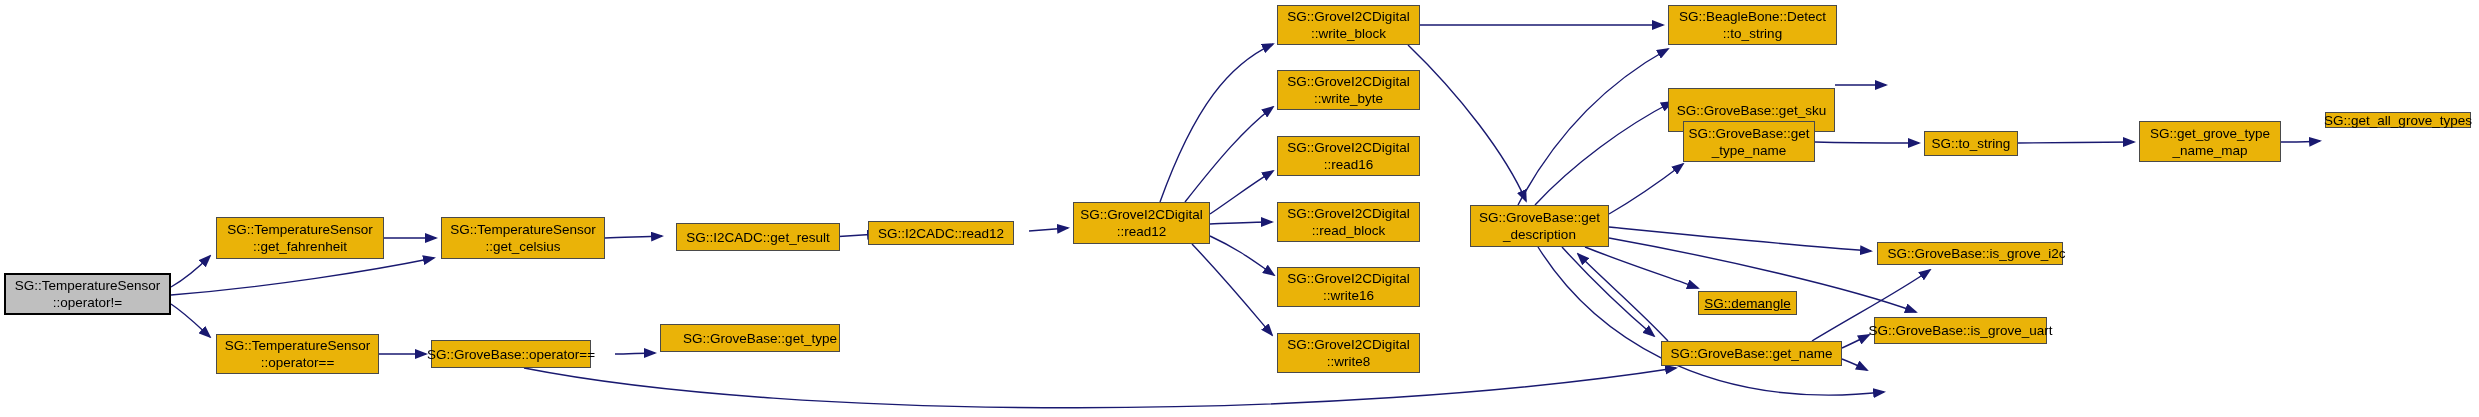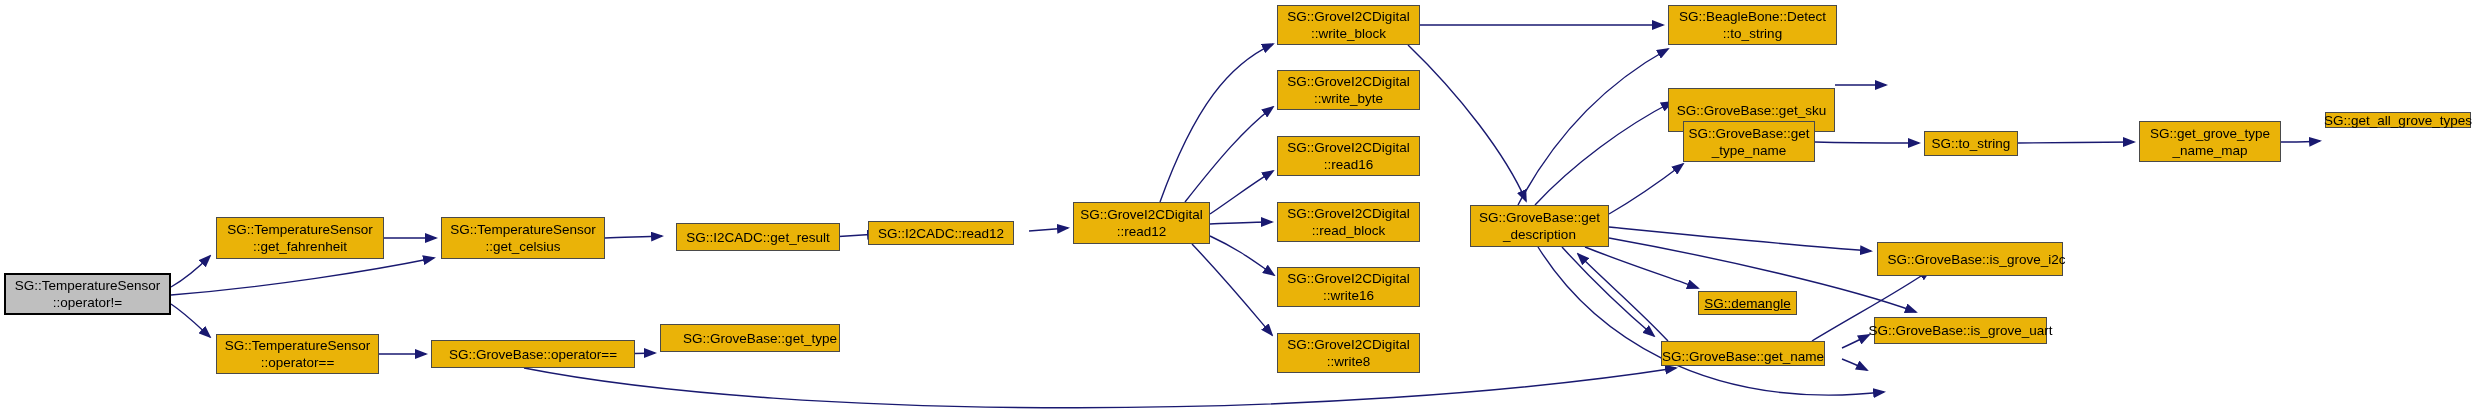--- a/index.html
+++ b/index.html
@@ -93,21 +93,21 @@
       <span>::get_fahrenheit</span>
     </div>
     <div class="node" style="left: 216px; top: 334px; width: 163px; height: 40px;">
       <span>SG::TemperatureSensor</span>
       <span>::operator==</span>
     </div>
     <div class="node" style="left: 441px; top: 217px; width: 164px; height: 42px;">
       <span>SG::TemperatureSensor</span>
       <span>::get_celsius</span>
     </div>
-    <div class="node" style="left: 431px; top: 340px; width: 204px; height: 28px;">
+    <div class="node" style="left: 431px; top: 340px; width: 160px; height: 28px;">
       <span>SG::GroveBase::operator==</span>
     </div>
     <div class="node" style="left: 667px; top: 223px; width: 164px; height: 28px; margin-left: 9px;">
       <span>SG::I2CADC::get_result</span>
     </div>
     <div class="node" style="left: 660px; top: 324px; width: 180px; height: 28px; padding-left: 20px;">
       <span>SG::GroveBase::get_type</span>
     </div>
     <div class="node" style="left: 860px; top: 221px; width: 146px; height: 24px; margin-left: 8px;">
       <span>SG::I2CADC::read12</span>
@@ -151,27 +151,27 @@
     <div class="node" style="left: 1668px; top: 88px; width: 167px; height: 44px;">
       <span>SG::GroveBase::get_sku</span>
     </div>
     <div class="node" style="left: 1683px; top: 121px; width: 132px; height: 41px;">
       <span>SG::GroveBase::get</span>
       <span>_type_name</span>
     </div>
     <div class="node" style="left: 1698px; top: 291px; width: 99px; height: 24px; text-decoration: underline;">
       <span>SG::demangle</span>
     </div>
-    <div class="node" style="left: 1661px; top: 341px; width: 164px; height: 25px; justify-content: flex-end;">
+    <div class="node" style="left: 1661px; top: 341px; width: 181px; height: 25px;">
       <span>SG::GroveBase::get_name</span>
     </div>
     <div class="node" style="left: 1924px; top: 131px; width: 94px; height: 25px; align-items: center;">
       <span>SG::to_string</span>
     </div>
-    <div class="node" style="left: 1877px; top: 242px; width: 186px; height: 34px; padding-left: 13px;">
+    <div class="node" style="left: 1877px; top: 242px; width: 186px; height: 23px; padding-left: 13px;">
       <span>SG::GroveBase::is_grove_i2c</span>
     </div>
     <div class="node" style="left: 1874px; top: 317px; width: 173px; height: 27px;">
       <span>SG::GroveBase::is_grove_uart</span>
     </div>
     <div class="node" style="left: 2139px; top: 121px; width: 142px; height: 41px;">
       <span>SG::get_grove_type</span>
       <span>_name_map</span>
     </div>
     <div class="node" style="left: 2325px; top: 112px; width: 146px; height: 16px;">

